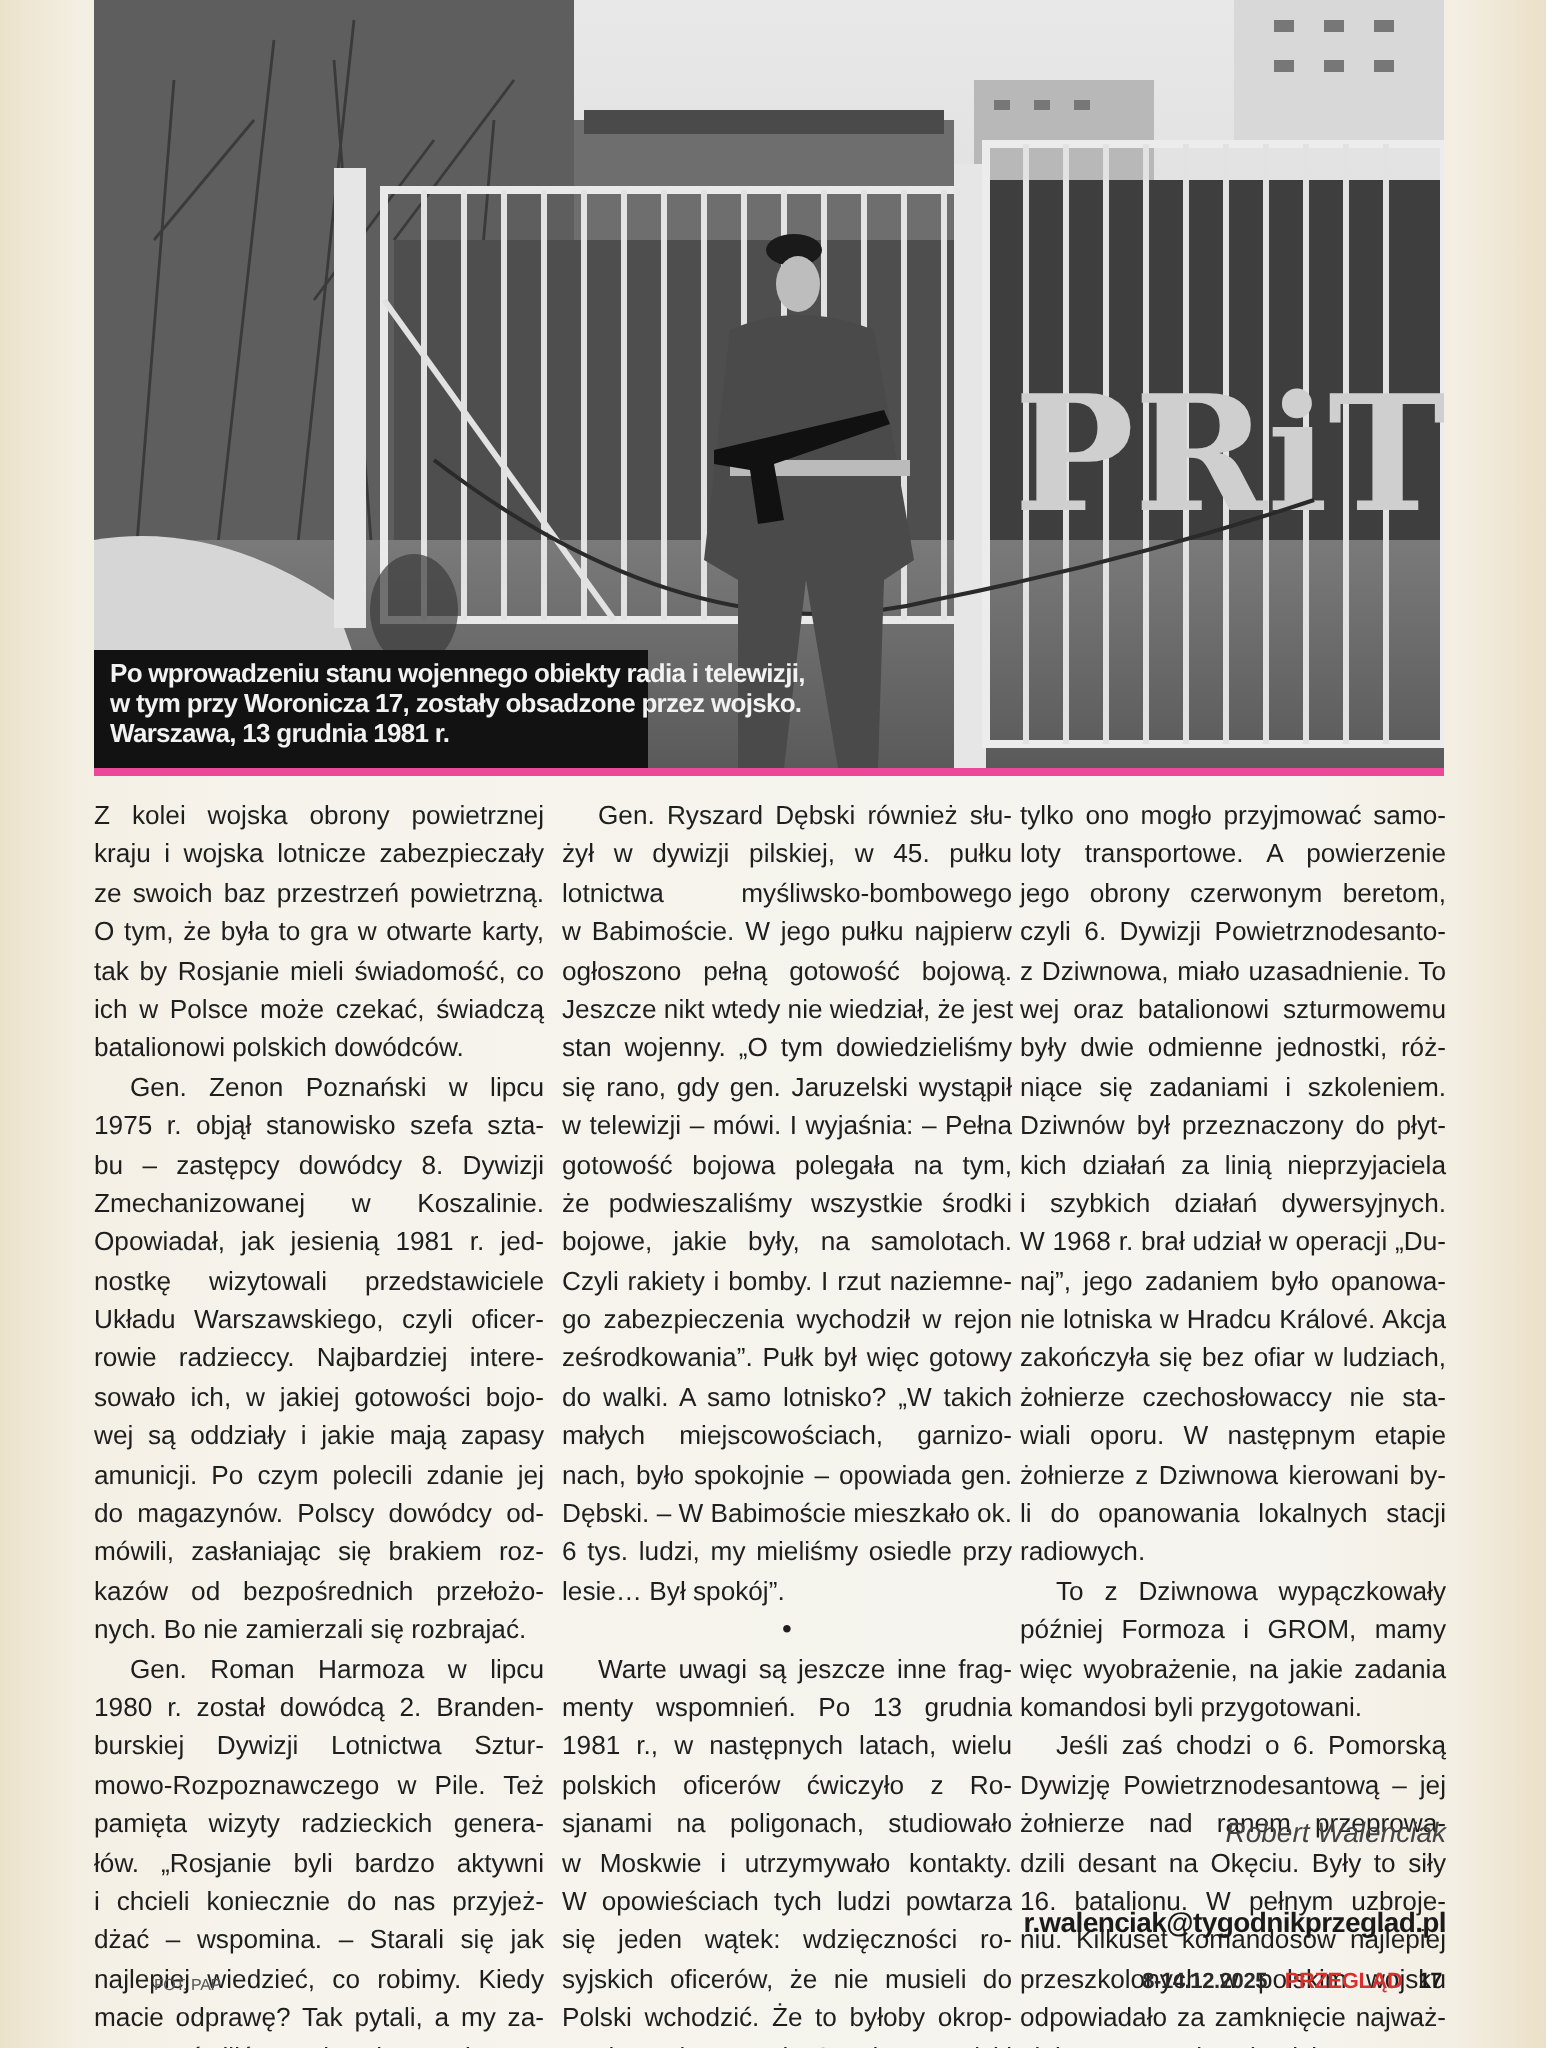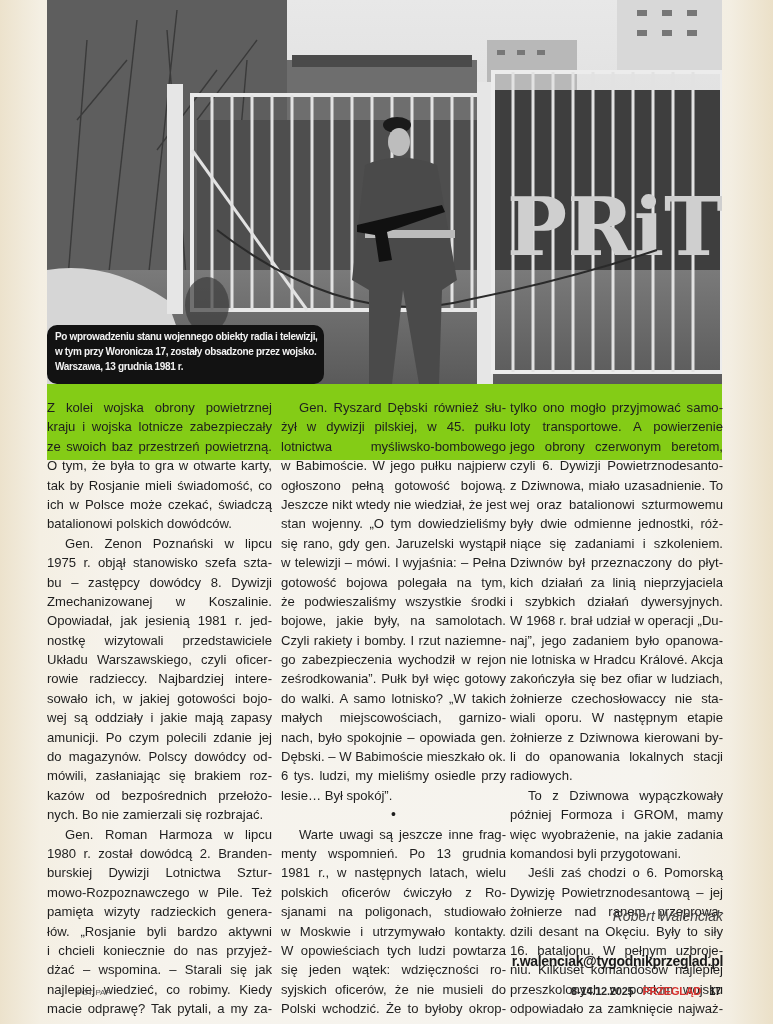--- a/index.html
+++ b/index.html
@@ -3,32 +3,31 @@
 <meta charset="utf-8">
 <style>
   html, body { margin:0; padding:0; }
   body {
     width:773px; height:1024px; overflow:hidden; position:relative;
     background: linear-gradient(90deg, #ece2cc 0px, #f4efe3 40px, #f6f3ec 120px, #f6f4ef 650px, #f3eee2 730px, #ebe0c8 773px);
     font-family: "Liberation Sans", sans-serif;
     color:#1c1c1c;
   }
   .photo {
-    position:absolute; left:47px; top:0; width:675px; height:460px;
-    background:#84cc16; overflow:hidden;
+    position:absolute; left:47px; top:0; width:675px; height:388px;
+    background:#ec4899; overflow:hidden;
   }
   .photo svg { display:block; }
   .caption {
     position:absolute; left:47px; top:325px; width:277px; height:59px;
     background:#121212; color:#f2f2f2;
     font-family:"Liberation Sans", sans-serif; font-weight:bold;
-    font-size:10px; line-height:15px; letter-spacing:-0.35px;
+    font-size:13px; line-height:15px; letter-spacing:-0.35px;
     padding:4px 8px; box-sizing:border-box;
     transform-origin:left top;
-    border-radius:10px;
   }
   .caption span { display:block; white-space:nowrap; }
   .col {
     position:absolute; top:398px; font-size:13.1px; line-height:19.4px;
     text-align:justify; color:#1e1e1e;
   }
   .col .line { display:block; text-align:justify; text-align-last:justify; height:19.4px; white-space:nowrap; overflow:visible; }
   .col .line.last { text-align-last:left; }
   .col .dot { display:block; text-align:center; height:19.4px; font-size:14px; }
   .col1 { left:47px; width:225px; }

